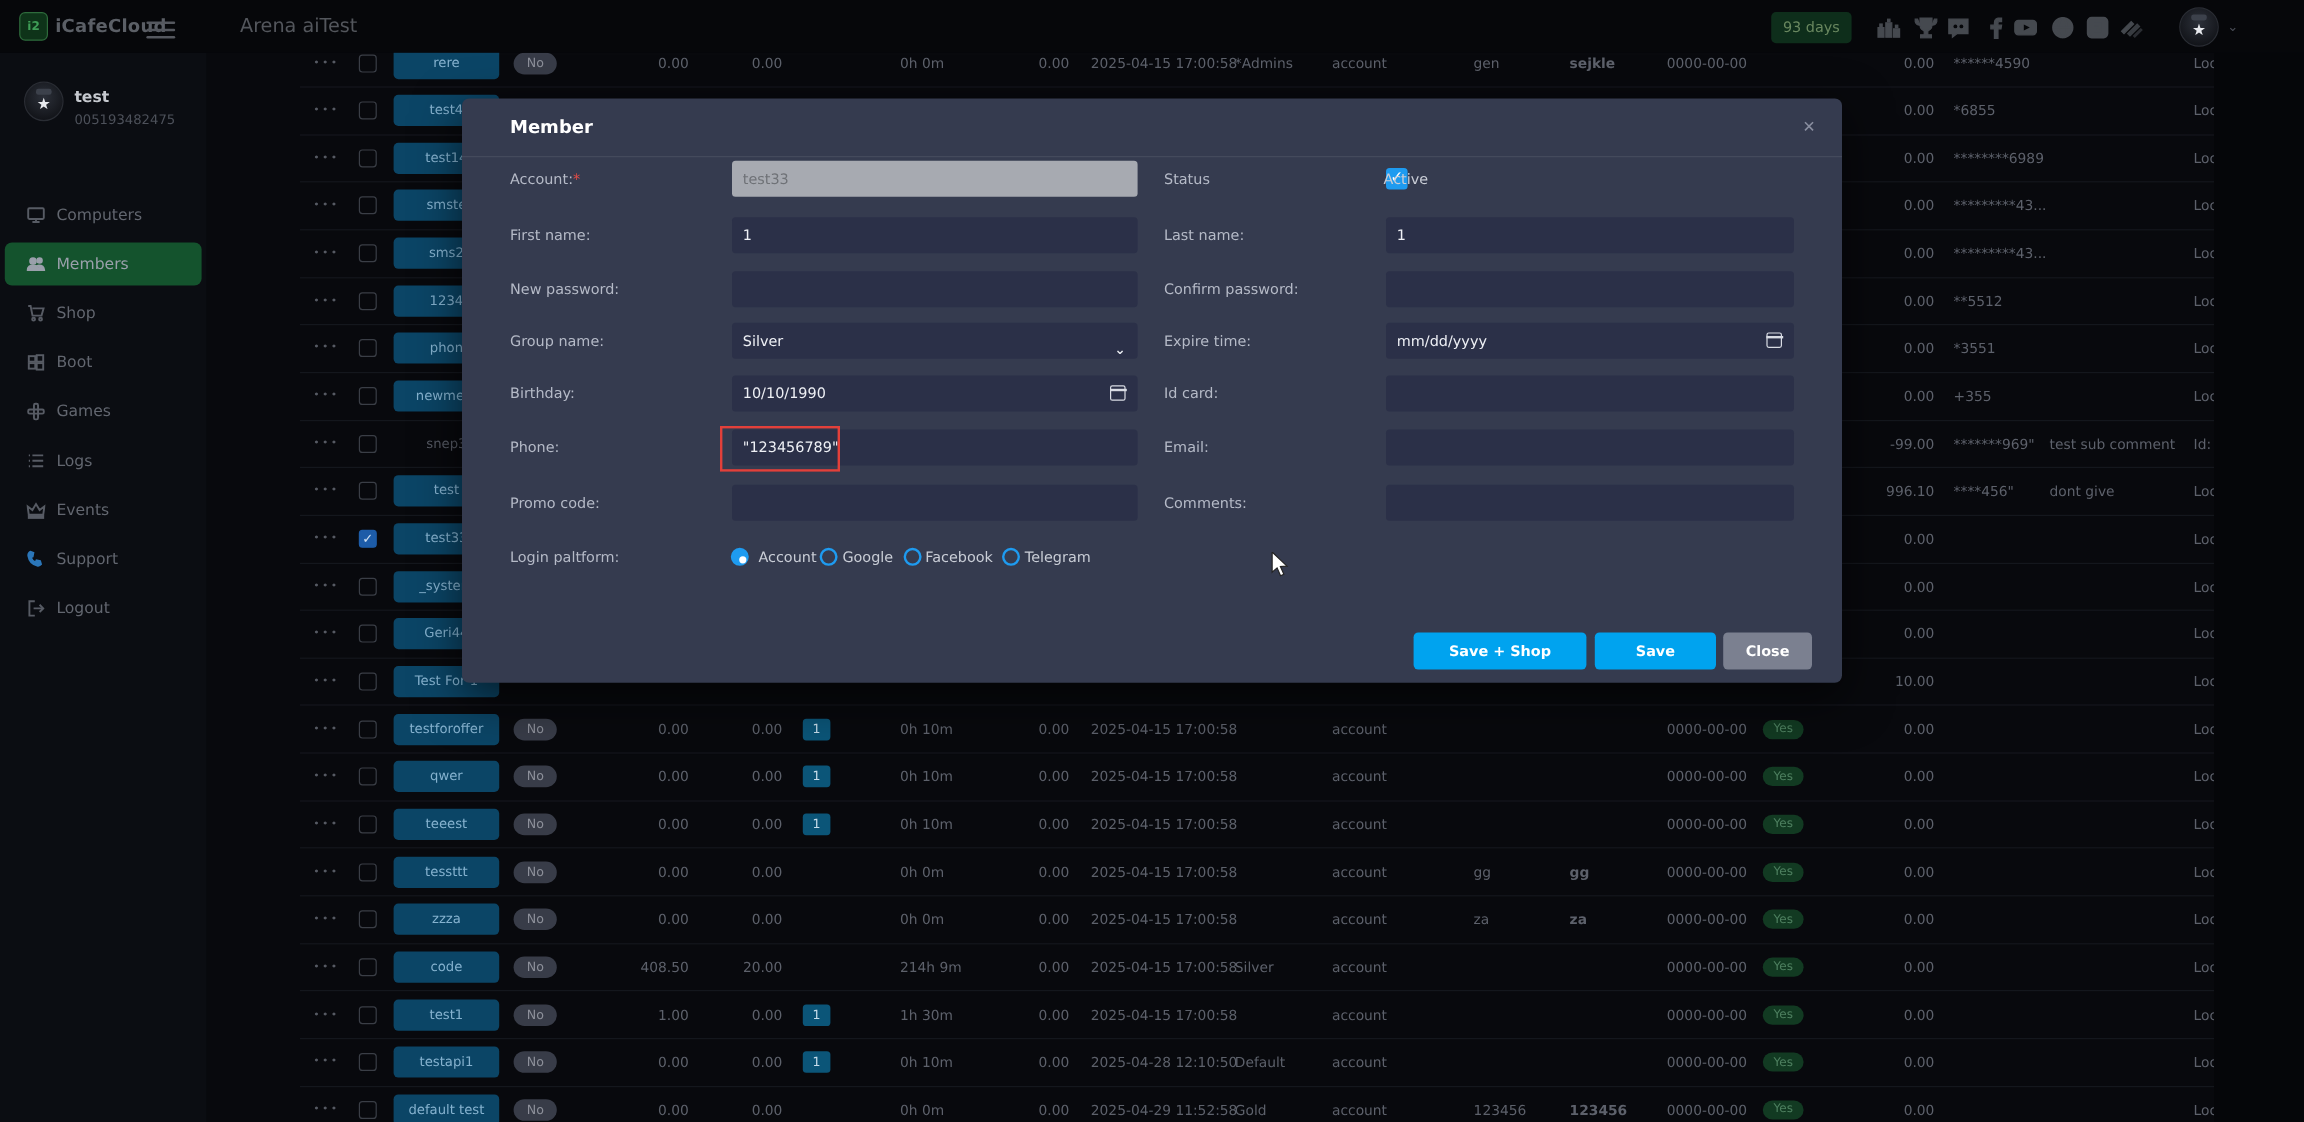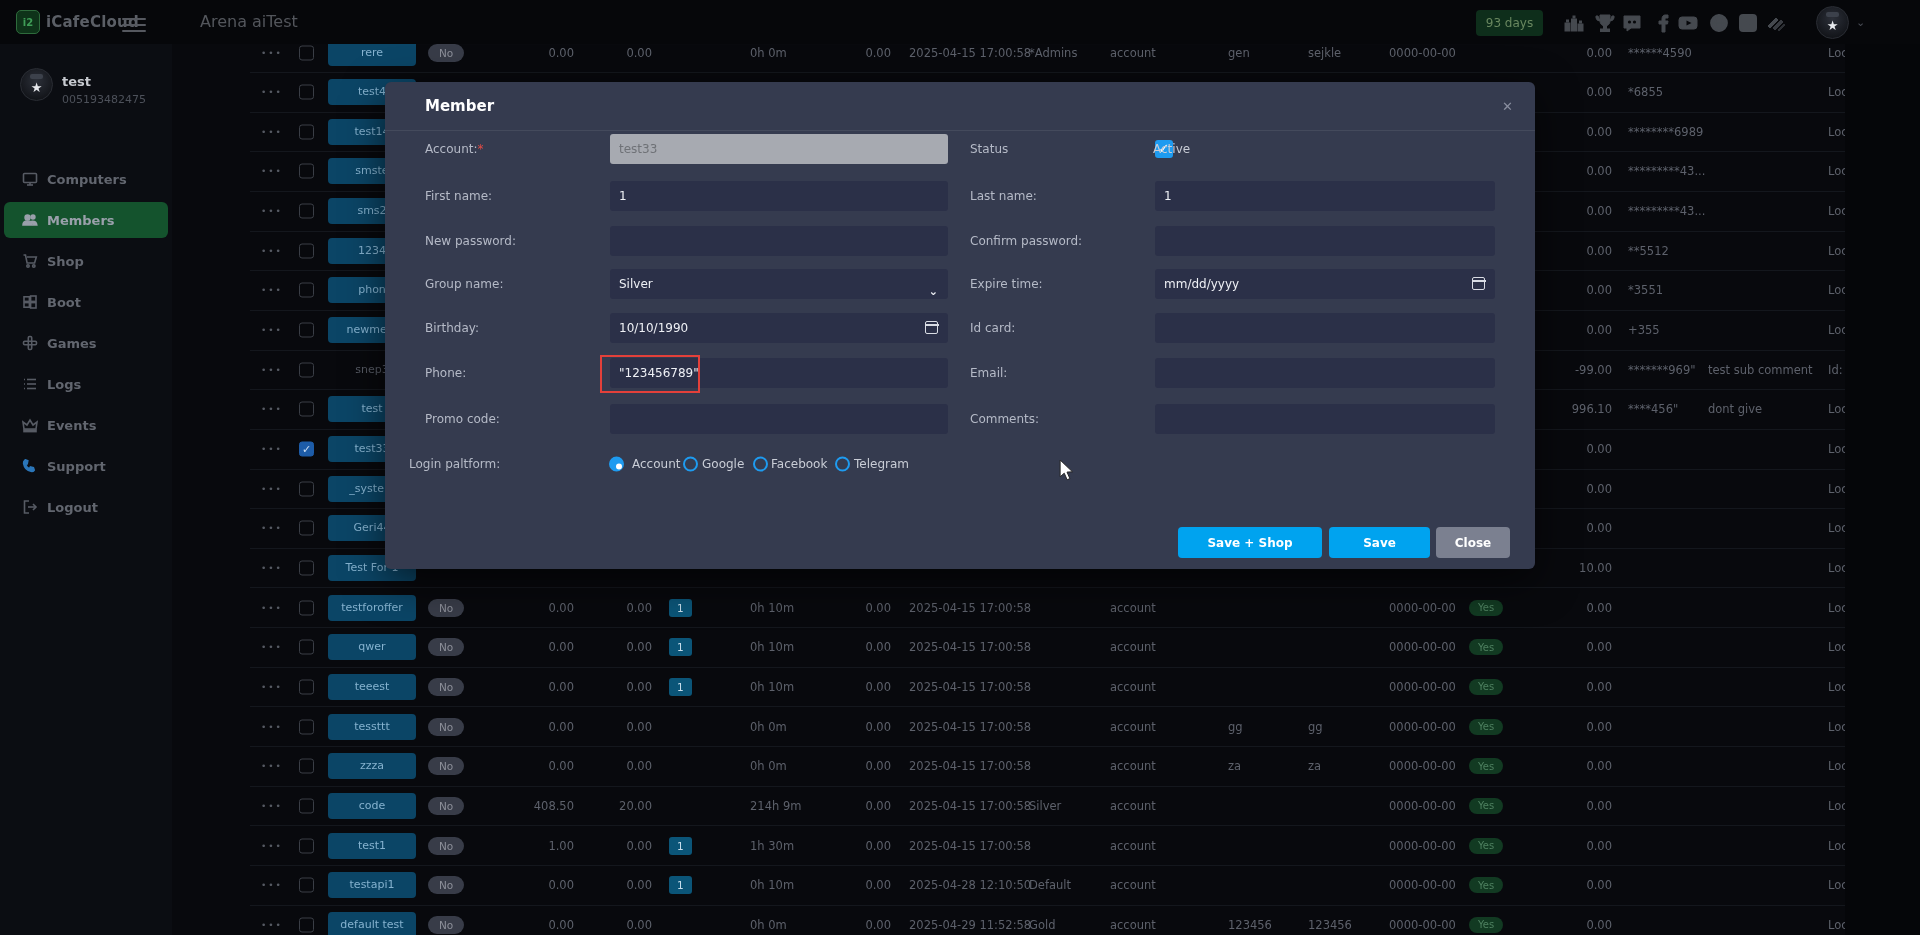--- a/index.html
+++ b/index.html
@@ -23,21 +23,21 @@
   #chev-down{position:absolute;left:1856px;top:16px;color:#4a4e57;font-size:11px;}
 
   
   #sidebar{position:absolute;left:0;top:44px;width:172px;height:891px;background:#0b0d12;z-index:15;}
   #user-avatar{position:absolute;left:20px;top:24px;}
   #user-name{position:absolute;left:62px;top:30px;font-size:13px;font-weight:bold;color:#c6c9cf;}
   #user-id{position:absolute;left:62px;top:49px;font-size:11px;color:#4d515a;}
   .side-item{position:absolute;left:4px;width:164px;height:36px;border-radius:6px;cursor:pointer;display:flex;align-items:center;}
   .side-item .sico{width:16px;height:16px;margin-left:18px;}
   .side-item .sico svg{width:16px;height:16px;fill:none;stroke:#575b64;stroke-width:1.6;}
-  .side-item .slabel{margin-left:9px;font-size:13px;color:#62666f;font-weight:bold;}
+  .side-item .slabel{margin-left:9px;font-size:13px;color:#62666f;}
   .side-item.active{background:#14532d;}
   .side-item.active .slabel{color:#9aa0ab;}
   .side-item.active .sico svg{stroke:#9aa0ab;fill:#9aa0ab;}
   .side-item.support .sico svg{stroke:#2b76b9;fill:#2b76b9;}
 
   
   #table-body{position:absolute;left:0;top:0;width:1920px;height:935px;z-index:1;}
   .row{position:absolute;left:250px;width:1595px;height:40px;border-bottom:1px solid #14171d;font-size:11.5px;color:#5d616b;}
   .cell{position:absolute;top:50%;transform:translateY(-50%);white-space:nowrap;}
   .c-dots{left:11px;color:#565a63;font-size:9px;letter-spacing:2px;cursor:pointer;}
@@ -46,21 +46,21 @@
   .c-name{left:78px;width:88px;height:26px;background:#0b4566;border:none;border-radius:4px;color:#85b2cf;font-size:11px;text-align:center;line-height:26px;cursor:pointer;overflow:hidden;}
   .c-name.plain{background:none;color:#565a64;cursor:default;}
   .c-no{left:178px;background:#383c48;color:#8d909a;border-radius:10px;padding:3px 11px;font-size:10.5px;}
   .c-bal1{right:1271px;}.c-bal2{right:1193px;}.c-bal3{right:954px;}.c-bal4{right:233px;}
   .c-badge{left:419px;background:#0b5578;color:#c6dcea;border-radius:3px;padding:3px 8px;font-size:10.5px;}
   .c-time{left:500px;}
   .c-date{left:659px;}
   .c-group{left:779px;}
   .c-type{left:860px;}
   .c-fn{left:978px;}
-  .c-ln{left:1058px;}
+  .c-ln{left:1058px;font-weight:bold;}
   .c-exp{left:1139px;}
   .c-yes{left:1219px;background:#123a22;color:#4e8060;border-radius:9px;padding:2.5px 9px;font-size:10px;}
   .c-phone{left:1378px;}
   .c-comment{left:1458px;}
   .c-loc{left:1578px;}
   #right-strip{position:absolute;left:1845px;top:44px;width:75px;height:891px;background:#050609;z-index:2;}
 
   
   #modal{position:absolute;left:385px;top:82px;width:1150px;height:487px;background:#353b4f;border-radius:6px;box-shadow:0 12px 40px rgba(0,0,0,.6);z-index:25;}
   #modal-header{position:absolute;left:0;top:0;width:100%;height:49px;border-bottom:1px solid rgba(255,255,255,.08);}
@@ -622,21 +622,21 @@
     <span class="flabel" style="left:40px;top:291px">Phone:</span>
     <div class="finput" style="left:225px;top:291px">"123456789"</div>
     <span class="flabel" style="left:585px;top:291px">Email:</span>
     <div class="finput rcol" style="left:770px;top:291px"></div>
 
     <span class="flabel" style="left:40px;top:337px">Promo code:</span>
     <div class="finput" style="left:225px;top:337px"></div>
     <span class="flabel" style="left:585px;top:337px">Comments:</span>
     <div class="finput rcol" style="left:770px;top:337px"></div>
 
-    <span class="flabel" style="left:24px;top:382px">Login paltform:</span>
+    <span class="flabel" style="left:40px;top:382px">Login paltform:</span>
     <span class="radio sel" style="left:224px;top:382px"></span>
     <span class="rlabel" style="left:247px;top:382px">Account</span>
     <span class="radio" style="left:298px;top:382px"></span>
     <span class="rlabel" style="left:317px;top:382px">Google</span>
     <span class="radio" style="left:368px;top:382px"></span>
     <span class="rlabel" style="left:386px;top:382px">Facebook</span>
     <span class="radio" style="left:450px;top:382px"></span>
     <span class="rlabel" style="left:469px;top:382px">Telegram</span>
 
     <button class="mbtn" style="left:793px;top:445px;width:144px">Save + Shop</button>

